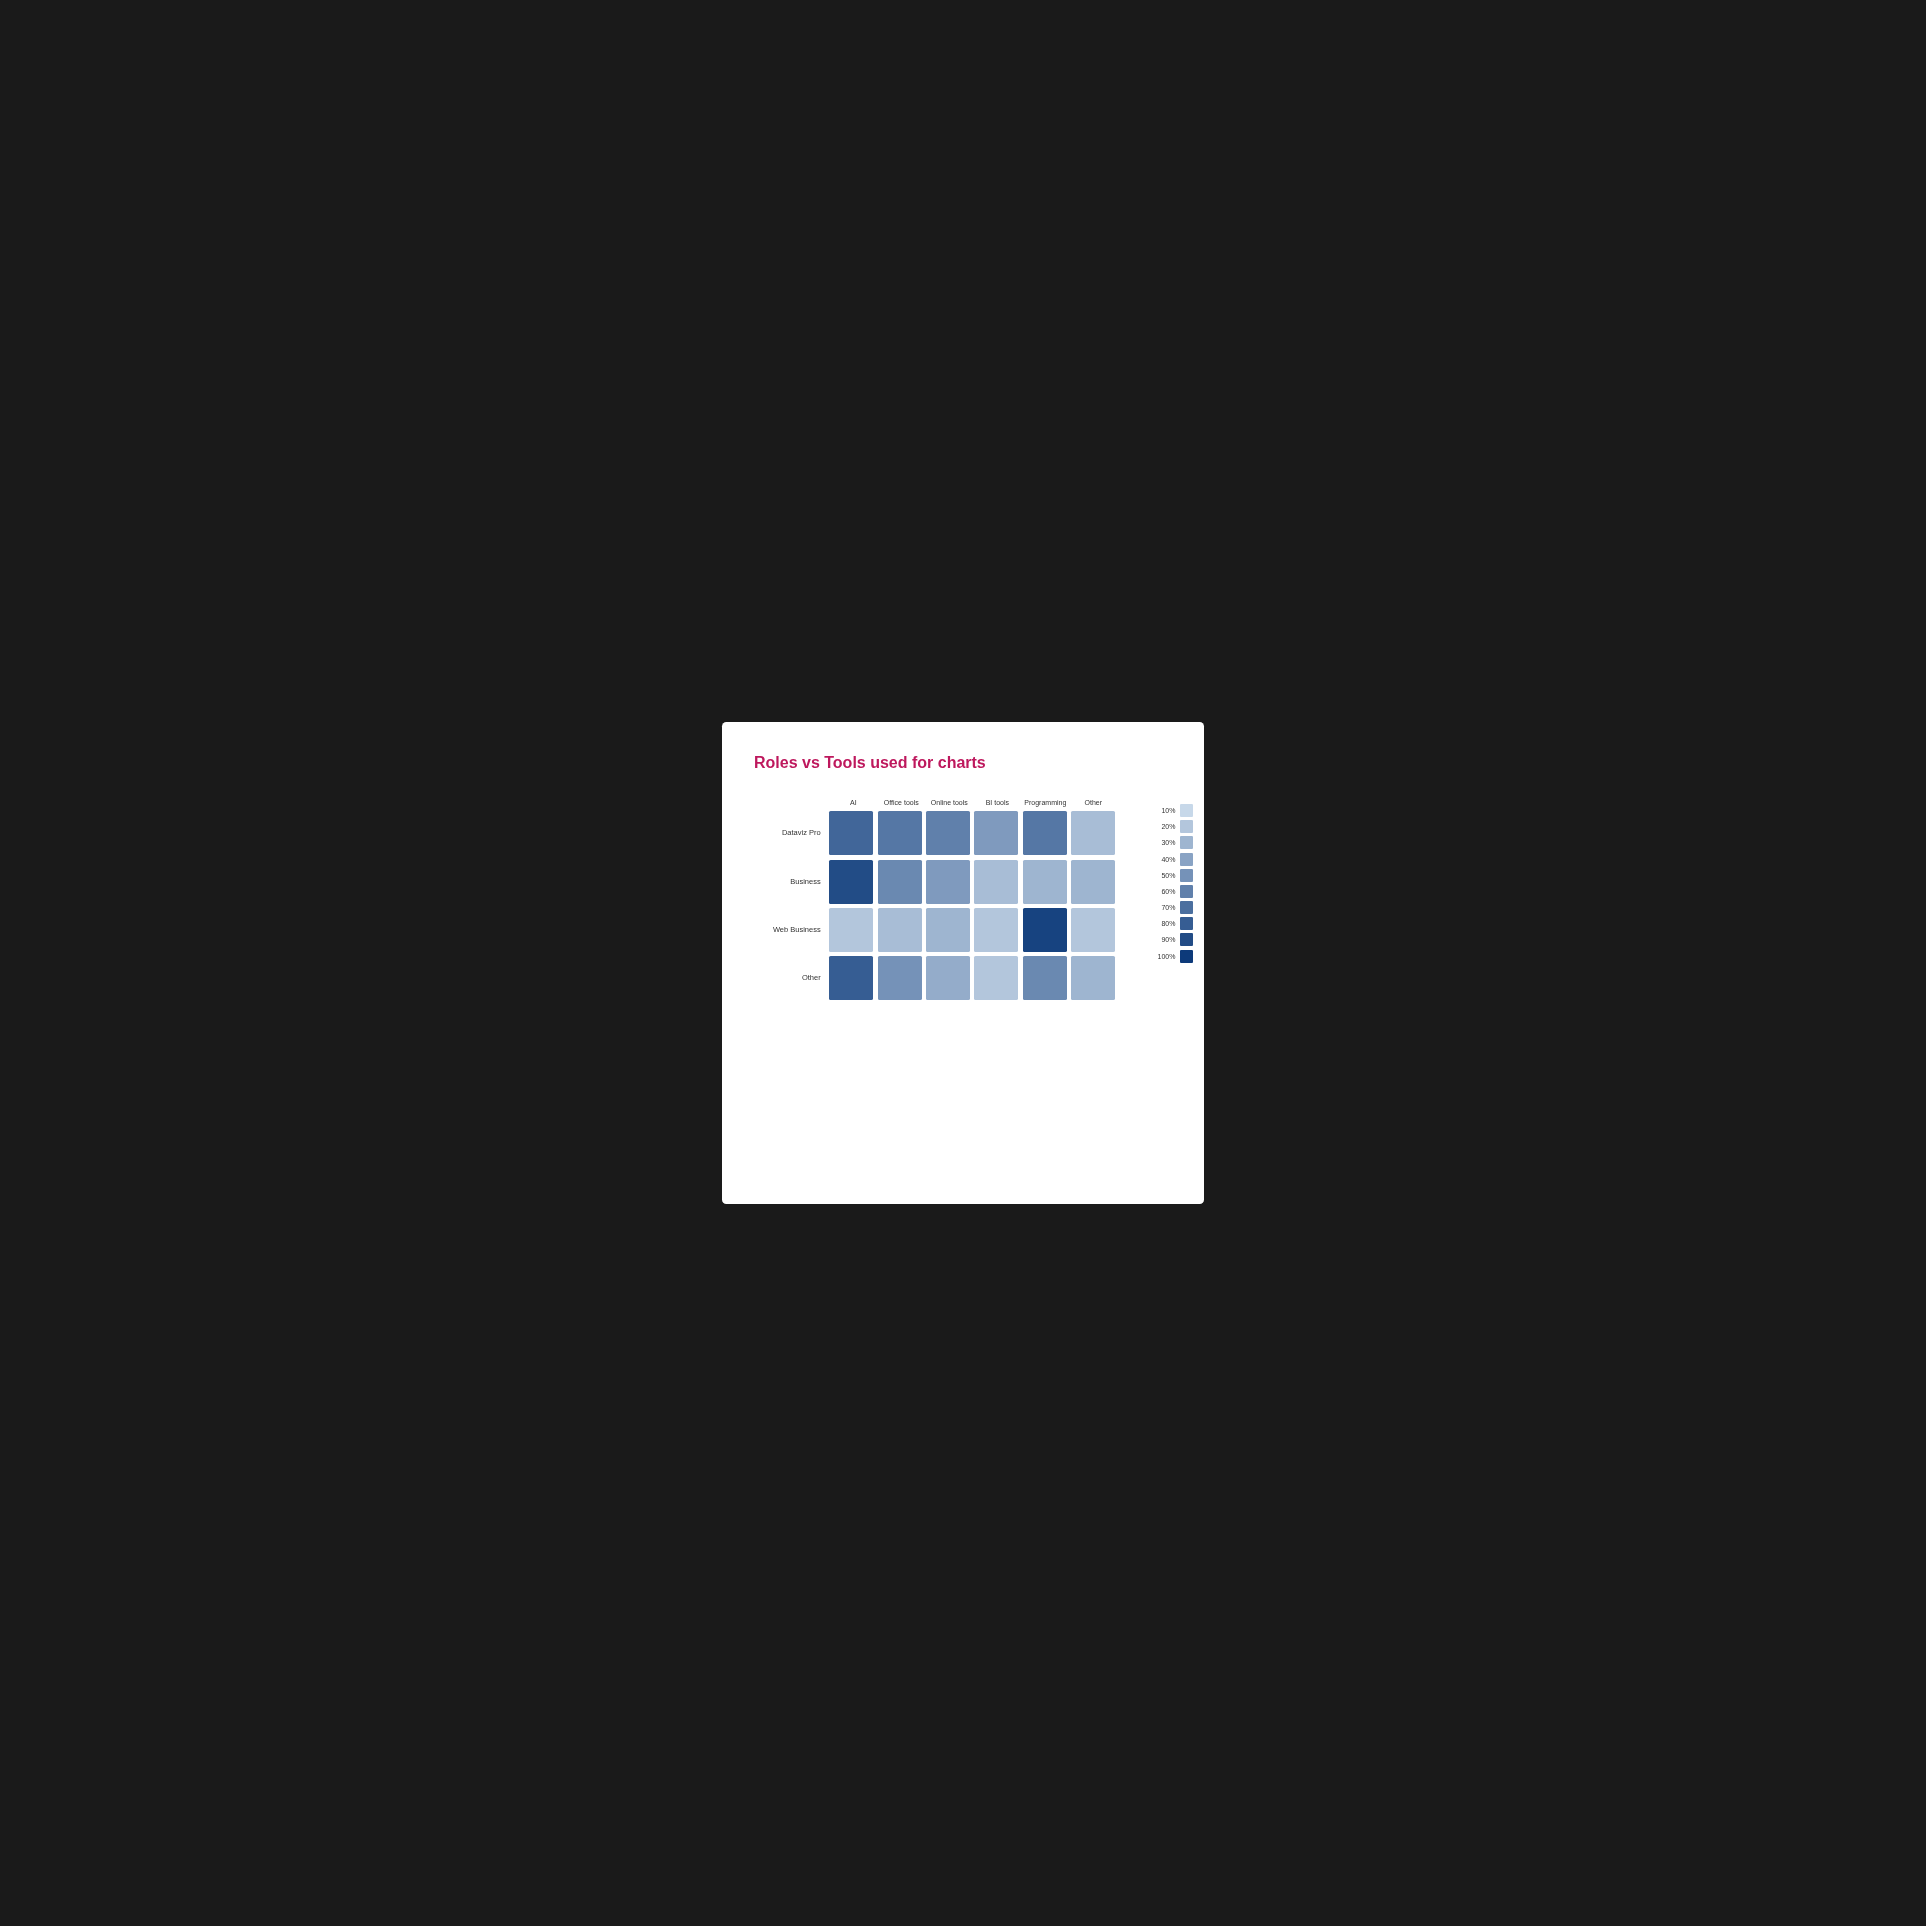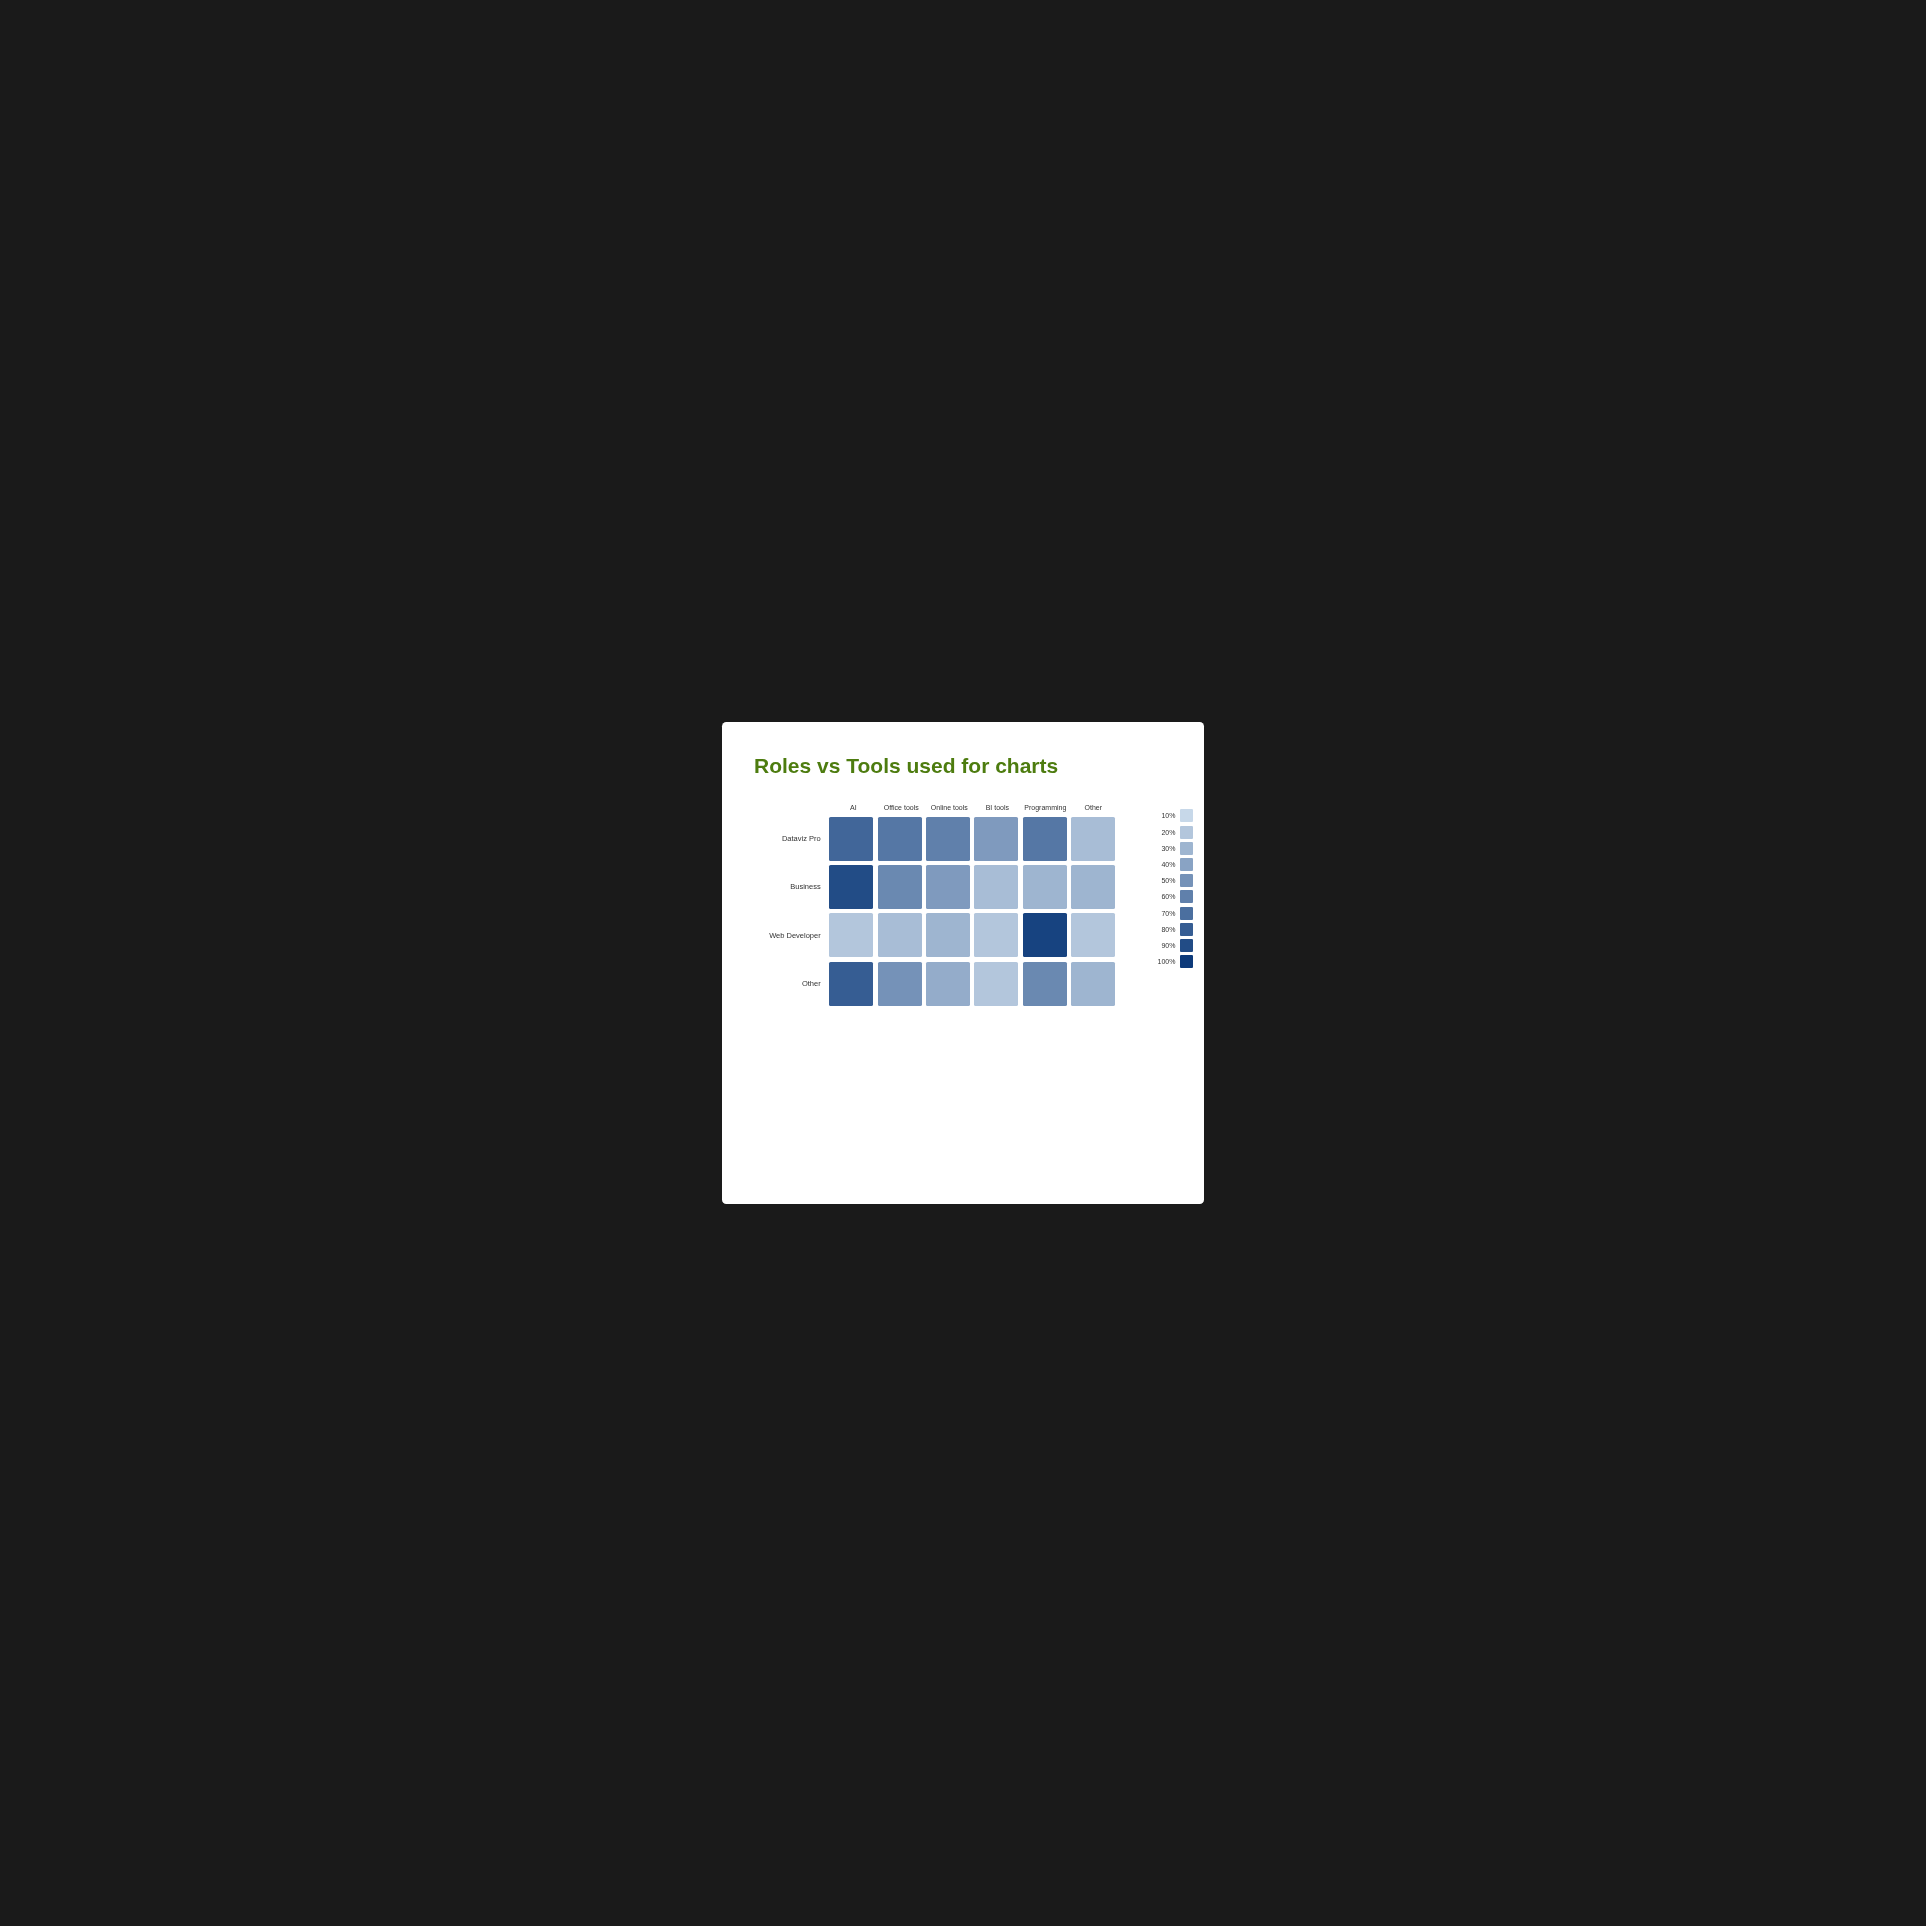--- a/index.html
+++ b/index.html
@@ -13,23 +13,23 @@
     }
     .card {
       background: #fff;
       border-radius: 4.3px;
       padding: 32px 32px 43px 32px;
       width: 482px;
       min-height: 482px;
       position: relative;
     }
     .chart-title {
-      font-size: 21px;
+      font-size: 16px;
       font-weight: 900;
-      color: #4d7c0f;
+      color: #be185d;
       margin-bottom: 27px;
       line-height: 1.1;
     }
     .chart-container {
       display: flex;
       align-items: flex-start;
       gap: 21.4px;
       justify-content: center;
     }
     .heatmap-area {
@@ -132,21 +132,21 @@
             <div class="row-cells">
               <div class="cell" style="background-color: rgb(34, 76, 134);"></div>
               <div class="cell" style="background-color: rgb(106, 137, 177);"></div>
               <div class="cell" style="background-color: rgb(127, 154, 190);"></div>
               <div class="cell" style="background-color: rgb(168, 189, 214);"></div>
               <div class="cell" style="background-color: rgb(158, 181, 208);"></div>
               <div class="cell" style="background-color: rgb(158, 181, 208);"></div>
             </div>
           </div>
           <div class="heatmap-row">
-            <div class="row-label">Web Developer</div>
+            <div class="row-label">Web Business</div>
             <div class="row-cells">
               <div class="cell" style="background-color: rgb(179, 198, 220);"></div>
               <div class="cell" style="background-color: rgb(168, 189, 214);"></div>
               <div class="cell" style="background-color: rgb(158, 181, 208);"></div>
               <div class="cell" style="background-color: rgb(179, 198, 220);"></div>
               <div class="cell" style="background-color: rgb(23, 67, 128);"></div>
               <div class="cell" style="background-color: rgb(179, 198, 220);"></div>
             </div>
           </div>
           <div class="heatmap-row">

